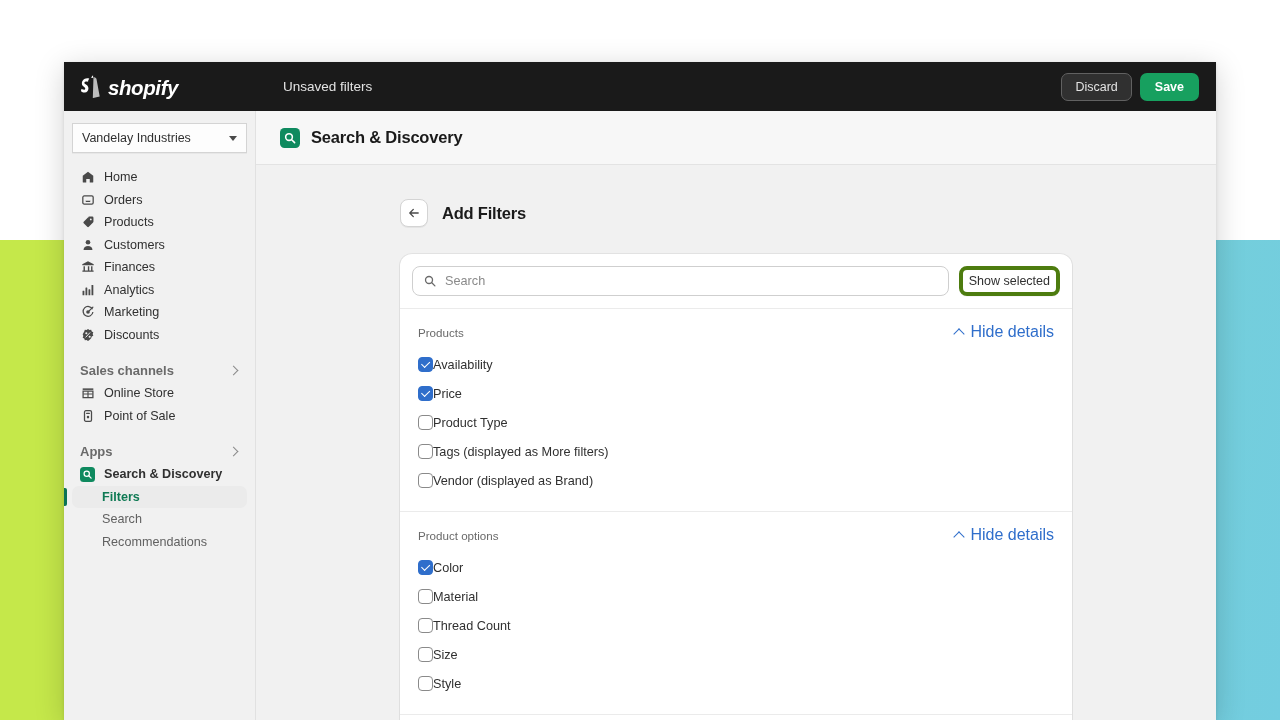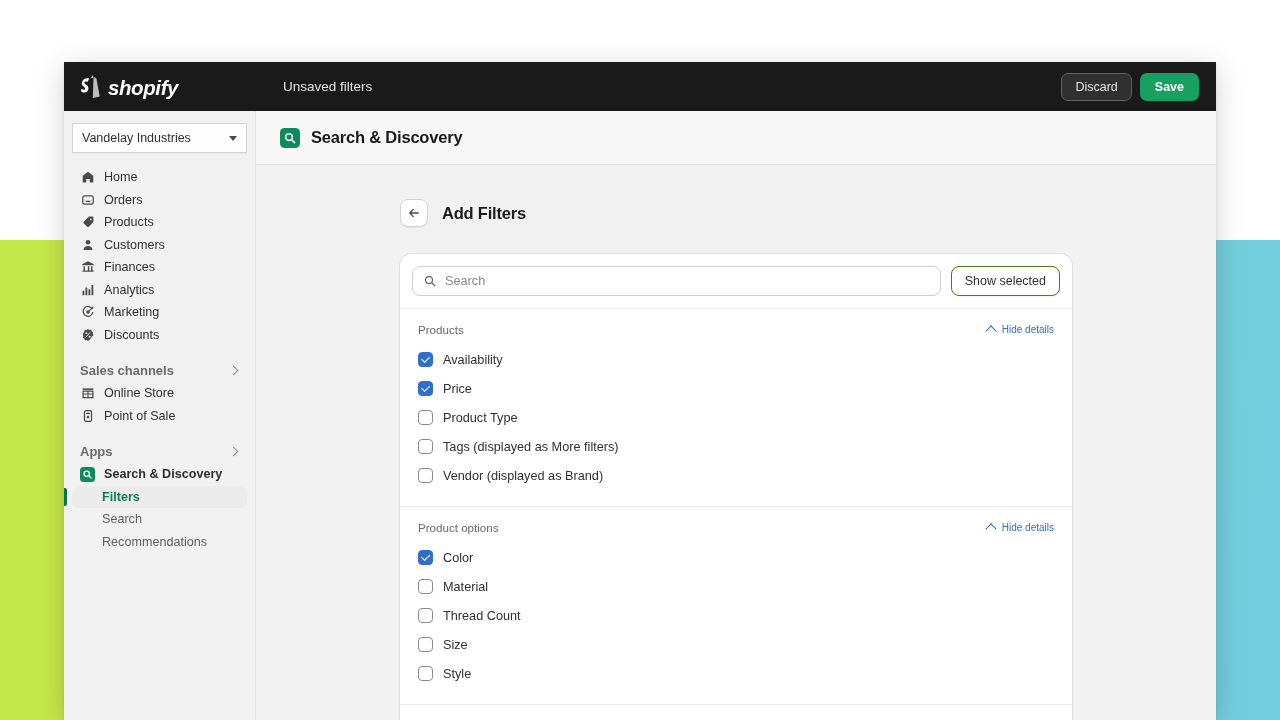--- a/index.html
+++ b/index.html
@@ -319,23 +319,23 @@
     outline: none;
     flex: 1;
     font-size: 12.7px;
     font-family: inherit;
     color: #303030;
     background: transparent;
   }
   .search-field input::placeholder { color: #8a8a8a; }
   .btn-show-selected {
     height: 30px;
-    padding: 0 13px;
+    padding: 0 6px;
     background: #ffffff;
-    border: 1px solid #4d7c0f;
+    border: 4px solid #4d7c0f;
     border-radius: 8px;
     font-size: 12.5px;
     font-family: inherit;
     color: #303030;
     cursor: pointer;
     white-space: nowrap;
     box-shadow: 0 1px 0 rgba(0,0,0,0.04);
   }
 
   .card-divider {
@@ -363,28 +363,27 @@
     cursor: pointer;
   }
   .chev-up {
     width: 8px; height: 8px;
     border-top: 1.7px solid #2f6ecb;
     border-right: 1.7px solid #2f6ecb;
     transform: rotate(-45deg);
     margin-top: 3px;
   }
   .toggle-label {
-    font-size: 10px;
+    font-size: 16px;
     color: #2f6ecb;
   }
 
   .check-row {
     display: flex;
     align-items: center;
-    gap: 10px;
     height: 29px;
     cursor: pointer;
   }
   .cbox {
     width: 15px; height: 15px;
     border-radius: 4px;
     border: 1.6px solid #8a8a8a;
     background: #ffffff;
     flex: none;
     display: flex; align-items: center; justify-content: center;

